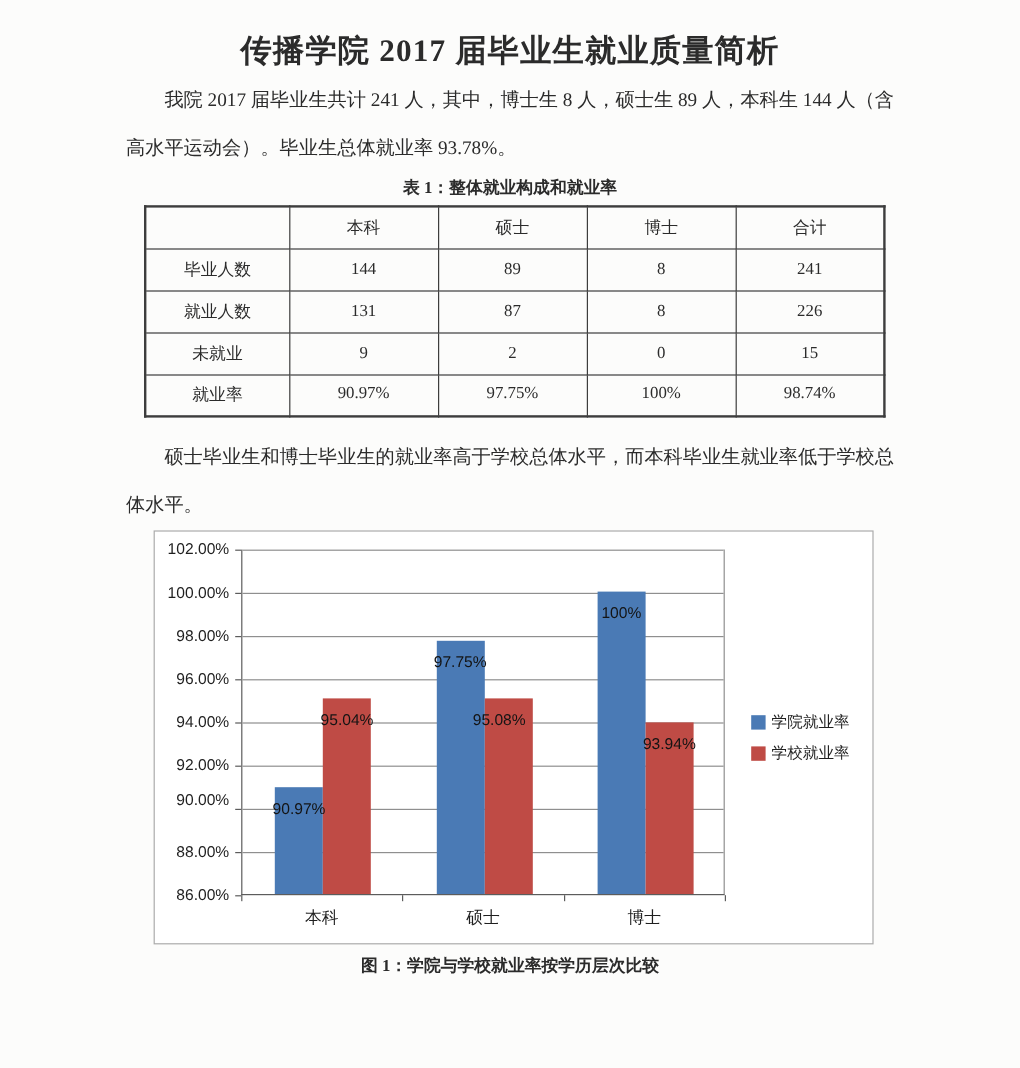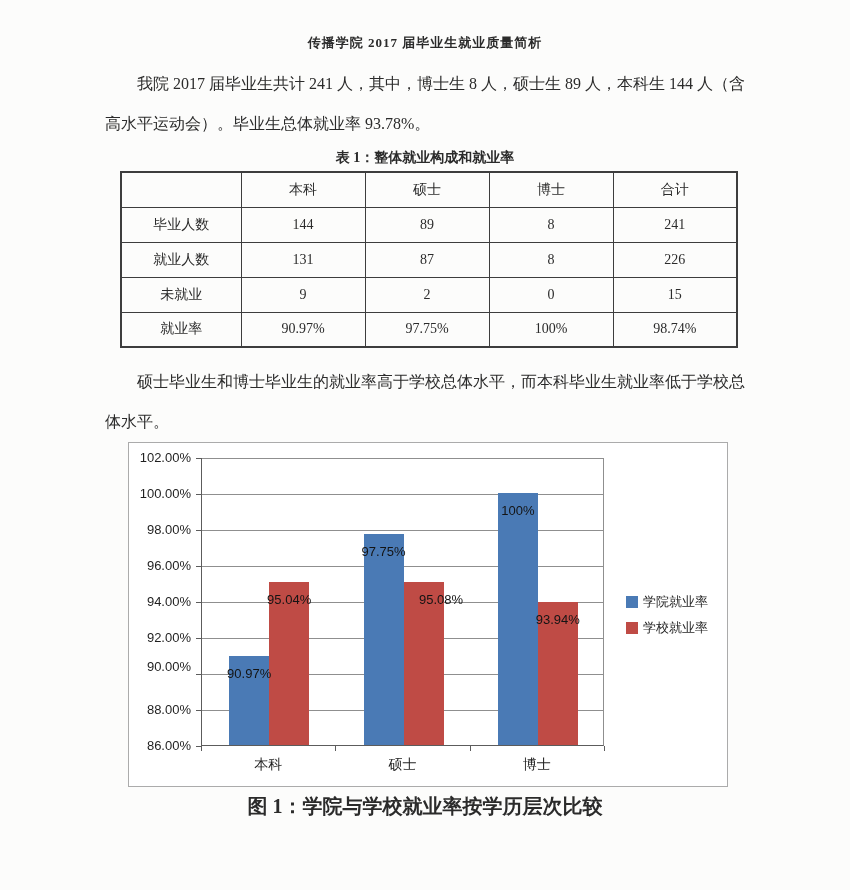--- a/index.html
+++ b/index.html
@@ -7,21 +7,21 @@
   body {
     background: #fcfcfb;
     font-family: "Liberation Serif", serif;
     color: #2b2b2b;
     overflow: hidden;
   }
   .page { padding-top: 30px; }
 
   .doc-title {
     text-align: center;
-    font-size: 13px;
+    font-size: 26px;
     font-weight: bold;
     letter-spacing: 1px;
     line-height: 26px;
   }
   .doc-date {
     margin-top: 26px;
     text-align: right;
     padding-right: 150px;
     font-size: 19px;
     line-height: 26px;
@@ -111,21 +111,21 @@
   }
   .legend { position: absolute; z-index: 3; text-align: right; }
   .legend-item { display: flex; align-items: center; height: 26px; }
   .legend-swatch { width: 12px; height: 12px; margin-right: 5px; flex: none; }
   .legend-text { font-size: 13px; color: #1f1f1f; white-space: nowrap; }
 
   .figure-caption {
     margin-top: 9px;
     text-align: center;
     font-weight: bold;
-    font-size: 20px;
+    font-size: 14px;
     line-height: 20px;
   }
 </style>
 </head>
 <body>
 
 <div class="page">
 
   <div class="doc-title">传播学院 2017 届毕业生就业质量简析</div>
 
@@ -186,21 +186,21 @@
         <div class="gridline" style="top: 72px;"></div>
         <div class="gridline" style="top: 36px;"></div>
         <div class="gridline" style="top: 0px;"></div>
         <div class="bar" style="left: 27.1667px; width: 40px; height: 89.46px; background: rgb(74, 122, 181);"></div>
         <div class="bar-label" style="left: 47.1667px; top: 208.54px;">90.97%</div>
         <div class="bar" style="left: 67.1667px; width: 40px; height: 162.72px; background: rgb(191, 75, 69);"></div>
         <div class="bar-label" style="left: 87.1667px; top: 135.28px;">95.04%</div>
         <div class="bar" style="left: 161.5px; width: 40px; height: 211.5px; background: rgb(74, 122, 181);"></div>
         <div class="bar-label" style="left: 181.5px; top: 86.5px;">97.75%</div>
         <div class="bar" style="left: 201.5px; width: 40px; height: 163.44px; background: rgb(191, 75, 69);"></div>
-        <div class="bar-label" style="left: 239px; top: 134.56px;">95.08%</div>
+        <div class="bar-label" style="left: 214px; top: 134.56px;">95.08%</div>
         <div class="bar" style="left: 295.833px; width: 40px; height: 252px; background: rgb(74, 122, 181);"></div>
         <div class="bar-label" style="left: 315.833px; top: 46px;">100%</div>
         <div class="bar" style="left: 335.833px; width: 40px; height: 142.92px; background: rgb(191, 75, 69);"></div>
         <div class="bar-label" style="left: 355.833px; top: 155.08px;">93.94%</div>
       </div>
     <div class="legend" style="left:497px; top:146px;">
         <div class="legend-item">
           <div class="legend-swatch" style="background: rgb(74, 122, 181);"></div>
           <div class="legend-text">学院就业率</div>
         </div>

